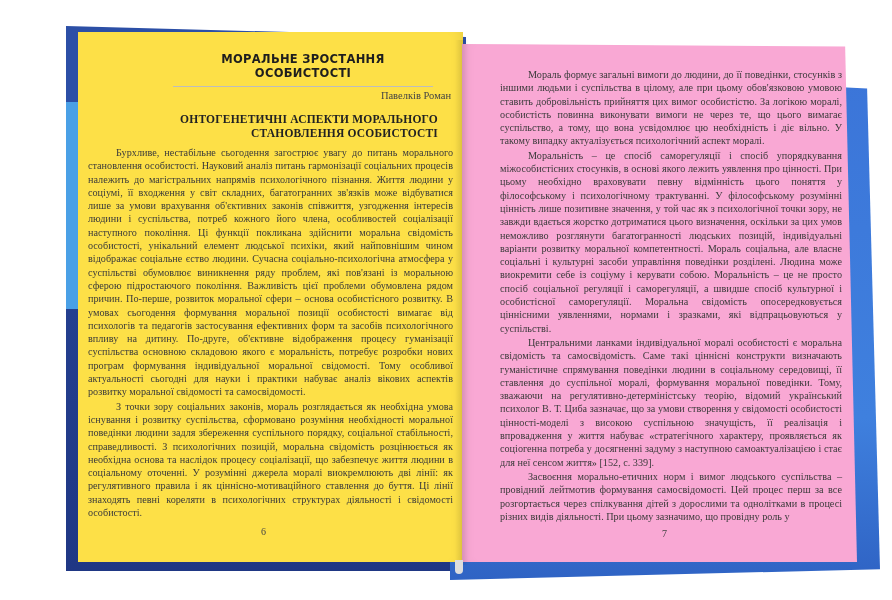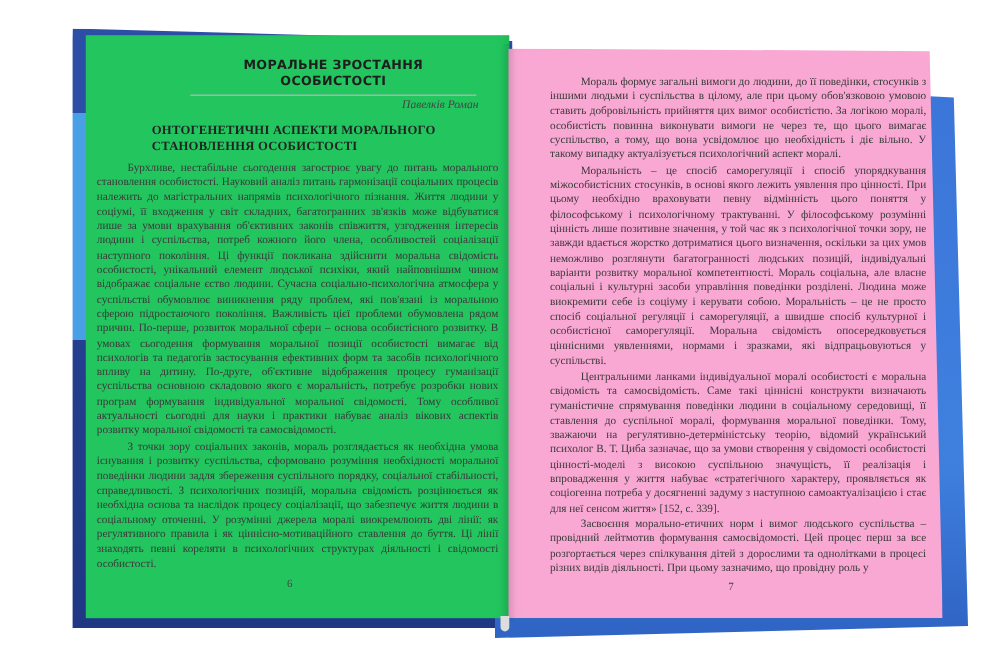--- a/index.html
+++ b/index.html
@@ -11,42 +11,42 @@
       position: absolute; left: 66px; top: 26px; width: 400px; height: 545px;
       background: linear-gradient(180deg, #2c4fa6 0%, #2c4fa6 14%, #4aa0e6 14%, #4aa0e6 52%, #243f8f 52%, #1f3784 100%);
       clip-path: polygon(0% 0%, 100% 2%, 100% 100%, -8% 100%);
     }
     .cover-right {
       position: absolute; left: 450px; top: 40px; width: 430px; height: 540px;
       background: linear-gradient(180deg, #3b74d8 0%, #3f80de 70%, #2f63c4 100%);
       clip-path: polygon(0% 5%, 97% 9%, 100% 98%, 0% 100%);
     }
     .page {
-      position: absolute; background: #22c55e; color: #333;
+      position: absolute; background: #fde047; color: #333;
     }
     .page-left {
       left: 78px; top: 32px; width: 385px; height: 530px;
       box-shadow: inset -10px 0 14px -10px rgba(0,0,0,0.12);
     }
     .page-right {
       left: 462px; top: 44px; width: 395px; height: 518px;
       background: #f9a8d4;
       box-shadow: inset 10px 0 14px -10px rgba(0,0,0,0.12);
       clip-path: polygon(0% 0%, 97% 0.5%, 100% 100%, 0% 100%);
     }
     .section-title {
       position: absolute; left: 95px; top: 20px; width: 260px; text-align: center;
       font-family: "DejaVu Sans", sans-serif; font-weight: bold; font-size: 11.5px; letter-spacing: 0.3px; color: #1e1e1e;
       padding-bottom: 6px; border-bottom: 1px solid #bdbdbd;
     }
     .author {
-      position: absolute; right: 28px; top: 58px; font-style: italic; font-size: 10.5px; color: #444;
+      position: absolute; right: 12px; top: 58px; font-size: 10.5px; color: #444;
     }
     .article-title {
-      position: absolute; left: 60px; top: 80px; width: 300px; text-align: left;
+      position: absolute; left: 60px; top: 80px; width: 300px; text-align: right;
       font-weight: bold; font-size: 11.5px; line-height: 14px; color: #222; letter-spacing: 0.2px;
     }
     .body-text {
       position: absolute; font-size: 10.2px; line-height: 13.3px; color: #3a3a3a; text-align: justify;
     }
     .left-text { left: 10px; top: 114px; width: 365px; }
     .right-text { left: 38px; top: 24px; width: 342px; }
     .body-text p { margin: 0 0 1px 0; text-indent: 28px; }
     .page-num {
       position: absolute; font-size: 10px; color: #444;

